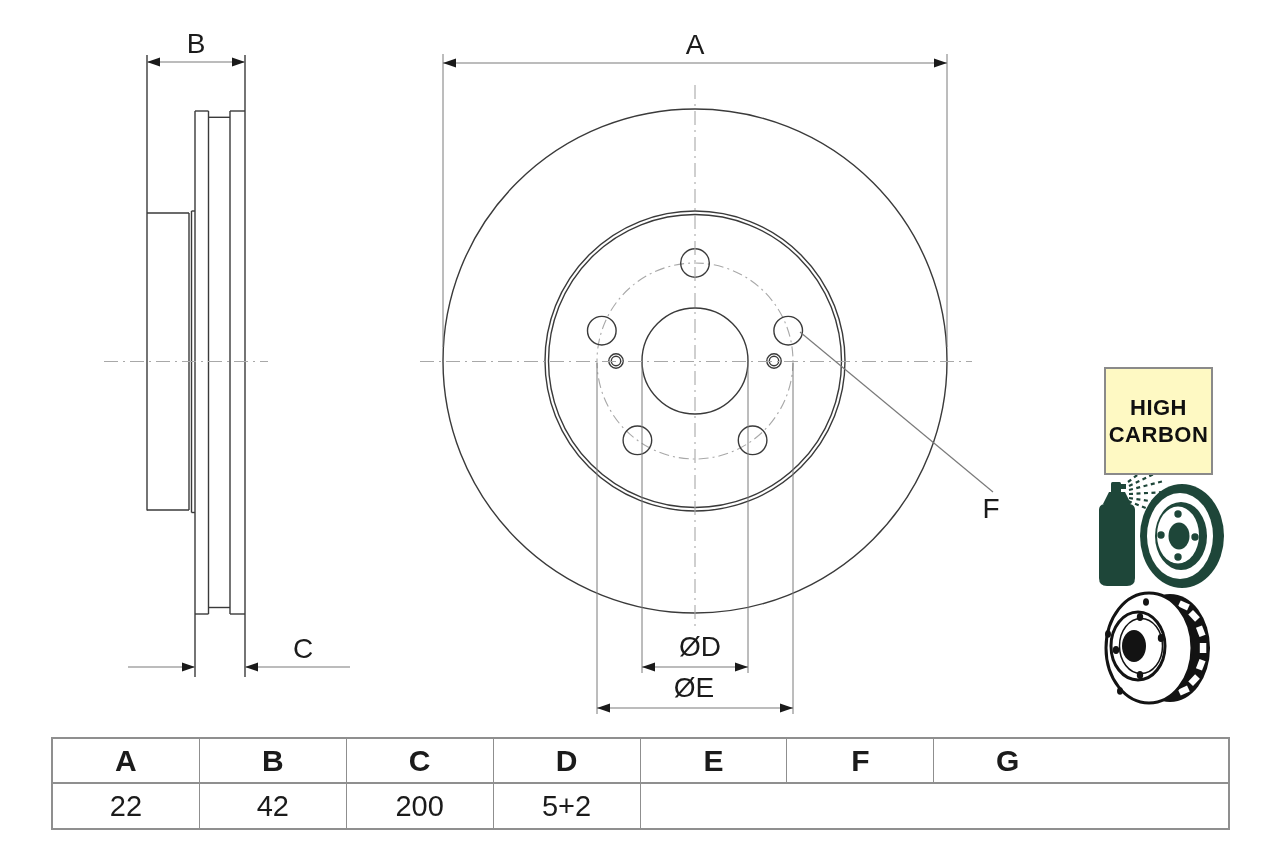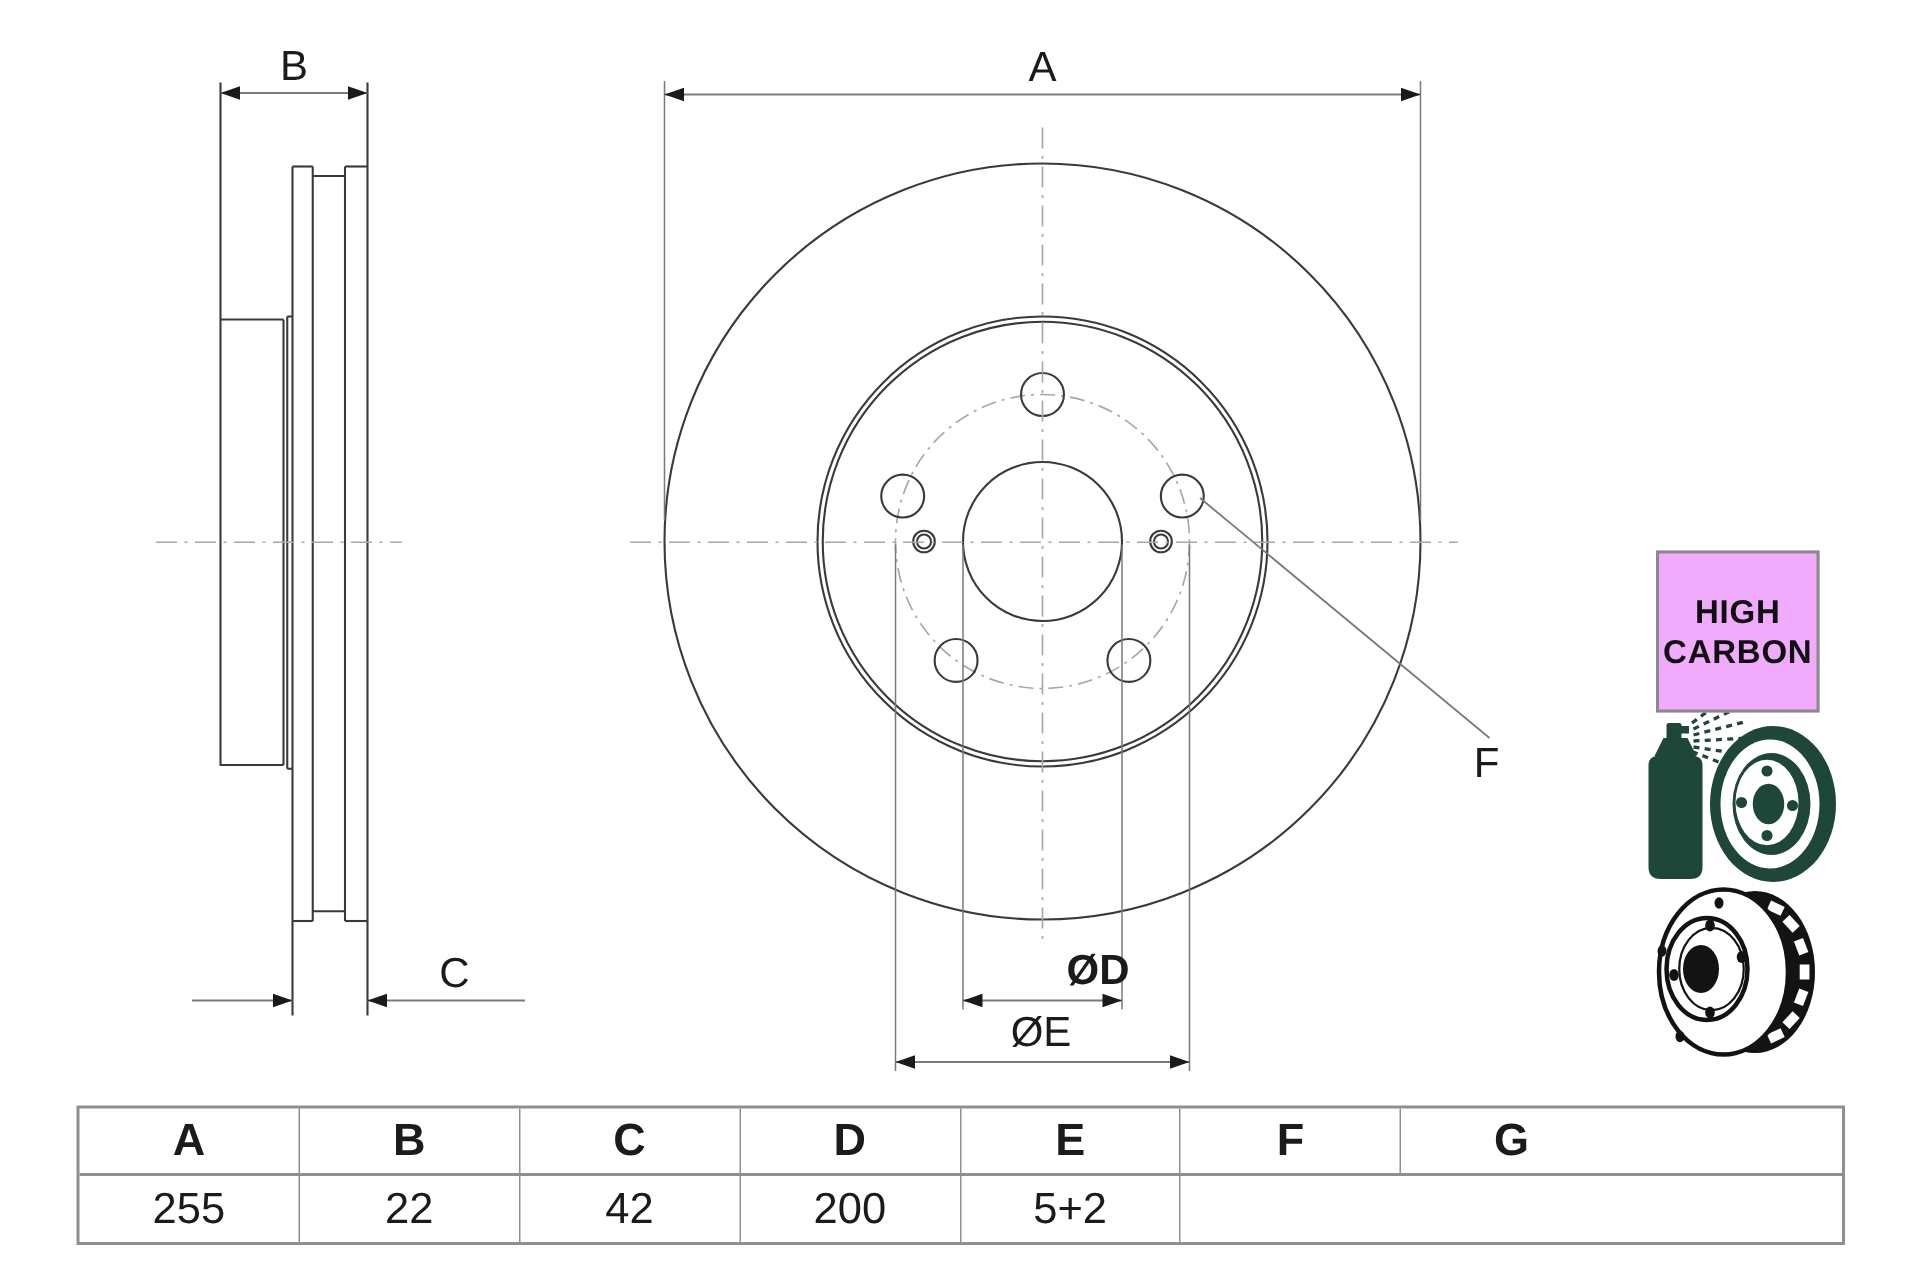--- a/index.html
+++ b/index.html
@@ -19,21 +19,21 @@
   .ic-green-ln{stroke:var(--icon-green);fill:none;}
   .ic-black{fill:var(--icon-black);}
   .ic-black-ln{stroke:var(--icon-black);fill:none;}
   .white{fill:#ffffff;}
   .dim-label{
     position:absolute;transform:translate(-50%,-50%);
     font-size:28px;color:var(--text);white-space:nowrap;
   }
   .hc-box{
     position:absolute;left:1104px;top:367px;width:109px;height:108px;
-    box-sizing:border-box;border:2px solid #8a8a8a;background:#f0abfc;
+    box-sizing:border-box;border:2px solid #8a8a8a;background:#fef9c3;
     display:flex;flex-direction:column;align-items:center;justify-content:center;
     font-weight:bold;font-size:22px;line-height:27px;color:#101010;letter-spacing:0.5px;
   }
   .tbl{
     position:absolute;left:51px;top:737px;width:1179px;box-sizing:border-box;
     border:2px solid var(--table-border);background:#fff;
   }
   .tbl-row{display:grid;grid-template-columns:repeat(8,1fr);}
   .tbl-row.hdr{height:43px;border-bottom:2px solid var(--table-border);}
   .tbl-row.val{height:44px;}
@@ -189,41 +189,40 @@
       <ellipse class="ic-black" cx="1140" cy="617" rx="3.2" ry="4"></ellipse>
       <ellipse class="ic-black" cx="1140" cy="675" rx="3.2" ry="4"></ellipse>
       <ellipse class="ic-black" cx="1116" cy="650" rx="3.2" ry="4"></ellipse>
       <ellipse class="ic-black" cx="1161" cy="638" rx="3.2" ry="4"></ellipse>
     </g>
   </svg>
 
   <div class="dim-label" style="left:695px;top:45px;">A</div>
   <div class="dim-label" style="left:196px;top:44px;">B</div>
   <div class="dim-label" style="left:303px;top:649px;">C</div>
-  <div class="dim-label" style="left:732px;top:647px;font-weight:bold;">ØD</div>
+  <div class="dim-label" style="left:700px;top:647px;">ØD</div>
   <div class="dim-label" style="left:694px;top:688px;text-align:center;">ØE</div>
   <div class="dim-label" style="left:991px;top:509px;">F</div>
 
   <div class="hc-box">
     <span>HIGH</span>
     <span>CARBON</span>
   </div>
 
   <div class="tbl">
     <div class="tbl-row hdr">
       <div class="cell">A</div>
       <div class="cell">B</div>
       <div class="cell">C</div>
       <div class="cell">D</div>
       <div class="cell">E</div>
       <div class="cell">F</div>
       <div class="cell">G</div>
     </div>
     <div class="tbl-row val">
-      <div class="cell">255</div>
       <div class="cell">22</div>
       <div class="cell">42</div>
       <div class="cell">200</div>
       <div class="cell">5+2</div>
       <div class="cell"></div>
     </div>
   </div>
 
 </div>
 

